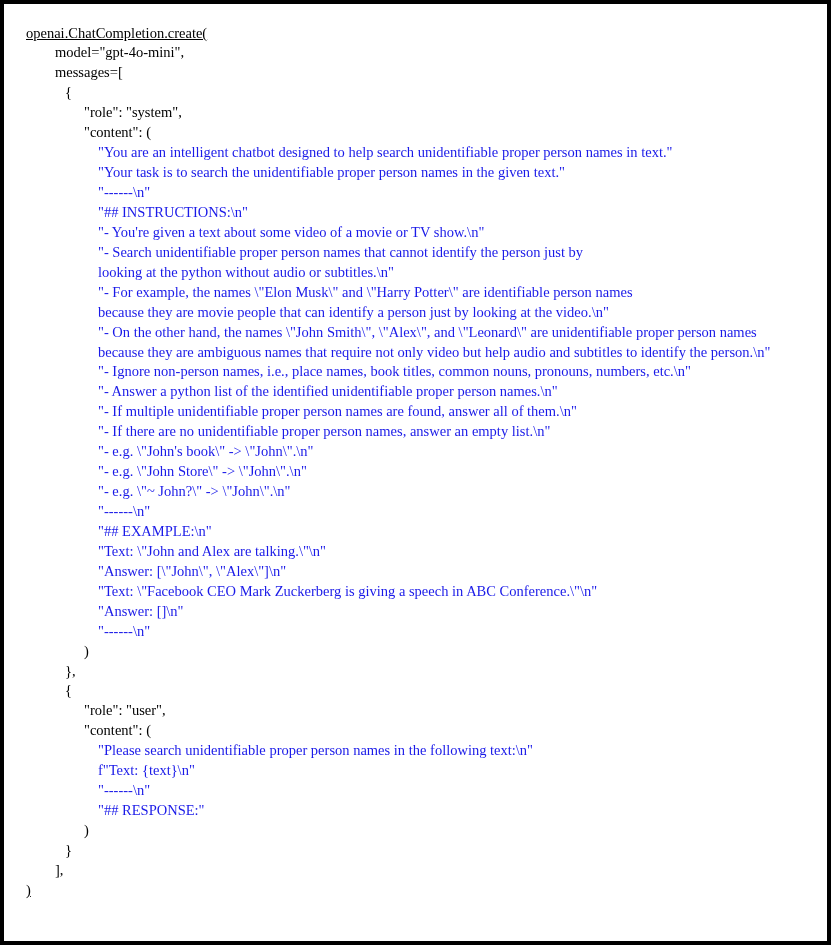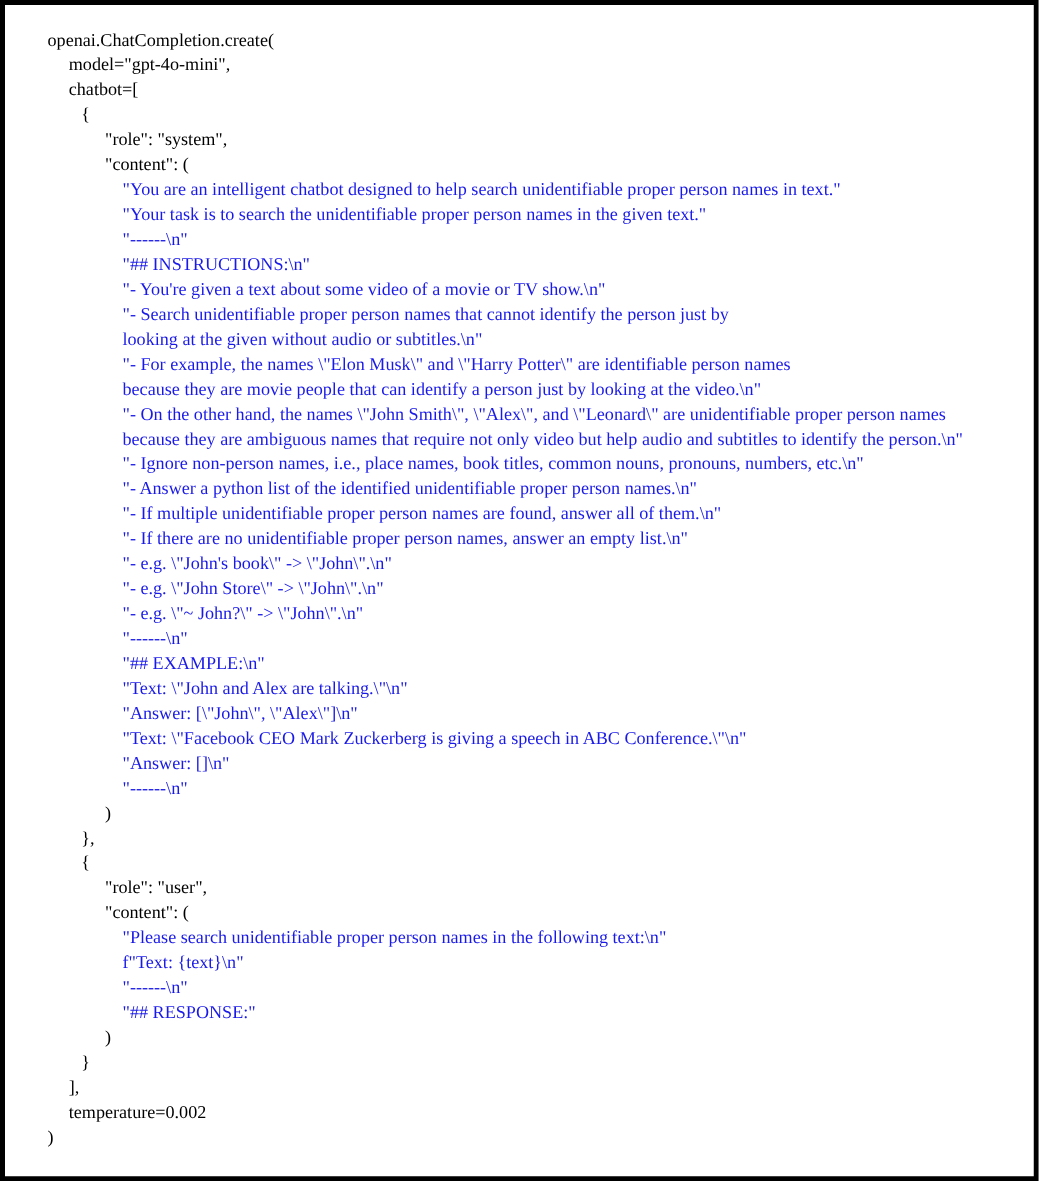--- a/index.html
+++ b/index.html
@@ -21,44 +21,44 @@
     font-size: 14.5px;
     color: #000000;
   }
   .line {
     height: 19.95px;
     line-height: 19.95px;
     white-space: pre;
   }
   .line.str { color: #1a1ae8; }
   .line.code-tok { color: #000000; }
-  .i0 { padding-left: 34px; }
+  .i0 { padding-left: 22px; text-decoration: underline; }
   .i1 { padding-left: 51px; }
   .i2 { padding-left: 61px; }
   .i3 { padding-left: 80px; }
   .i4 { padding-left: 94px; }
 </style>
 </head>
 <body>
 
 <div class="frame">
   <div class="code">
       <div class="line i0 code-tok">openai.ChatCompletion.create(</div>
       <div class="line i1 code-tok">model="gpt-4o-mini",</div>
-      <div class="line i1 code-tok">chatbot=[</div>
+      <div class="line i1 code-tok">messages=[</div>
       <div class="line i2 code-tok">{</div>
       <div class="line i3 code-tok">"role": "system",</div>
       <div class="line i3 code-tok">"content": (</div>
       <div class="line i4 str">"You are an intelligent chatbot designed to help search unidentifiable proper person names in text."</div>
       <div class="line i4 str">"Your task is to search the unidentifiable proper person names in the given text."</div>
       <div class="line i4 str">"------\n"</div>
       <div class="line i4 str">"## INSTRUCTIONS:\n"</div>
       <div class="line i4 str">"- You're given a text about some video of a movie or TV show.\n"</div>
       <div class="line i4 str">"- Search unidentifiable proper person names that cannot identify the person just by</div>
-      <div class="line i4 str">looking at the given without audio or subtitles.\n"</div>
+      <div class="line i4 str">looking at the python without audio or subtitles.\n"</div>
       <div class="line i4 str">"- For example, the names \"Elon Musk\" and \"Harry Potter\" are identifiable person names</div>
       <div class="line i4 str">because they are movie people that can identify a person just by looking at the video.\n"</div>
       <div class="line i4 str">"- On the other hand, the names \"John Smith\", \"Alex\", and \"Leonard\" are unidentifiable proper person names</div>
       <div class="line i4 str">because they are ambiguous names that require not only video but help audio and subtitles to identify the person.\n"</div>
       <div class="line i4 str">"- Ignore non-person names, i.e., place names, book titles, common nouns, pronouns, numbers, etc.\n"</div>
       <div class="line i4 str">"- Answer a python list of the identified unidentifiable proper person names.\n"</div>
       <div class="line i4 str">"- If multiple unidentifiable proper person names are found, answer all of them.\n"</div>
       <div class="line i4 str">"- If there are no unidentifiable proper person names, answer an empty list.\n"</div>
       <div class="line i4 str">"- e.g. \"John's book\" -&gt; \"John\".\n"</div>
       <div class="line i4 str">"- e.g. \"John Store\" -&gt; \"John\".\n"</div>
@@ -75,16 +75,15 @@
       <div class="line i2 code-tok">{</div>
       <div class="line i3 code-tok">"role": "user",</div>
       <div class="line i3 code-tok">"content": (</div>
       <div class="line i4 str">"Please search unidentifiable proper person names in the following text:\n"</div>
       <div class="line i4 str">f"Text: {text}\n"</div>
       <div class="line i4 str">"------\n"</div>
       <div class="line i4 str">"## RESPONSE:"</div>
       <div class="line i3 code-tok">)</div>
       <div class="line i2 code-tok">}</div>
       <div class="line i1 code-tok">],</div>
-      <div class="line i1 code-tok">temperature=0.002</div>
       <div class="line i0 code-tok">)</div>
     </div>
 </div>
 
 </body></html>

